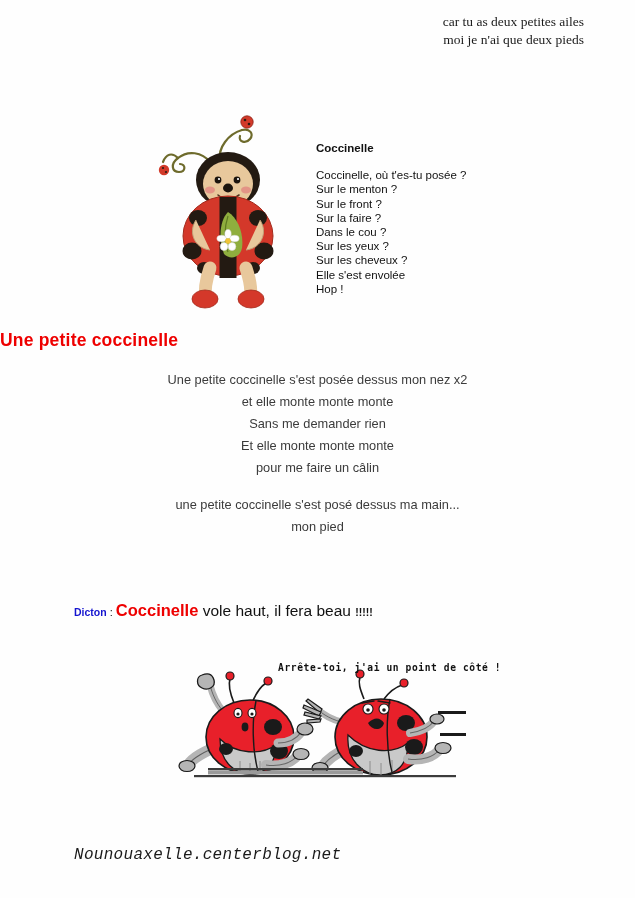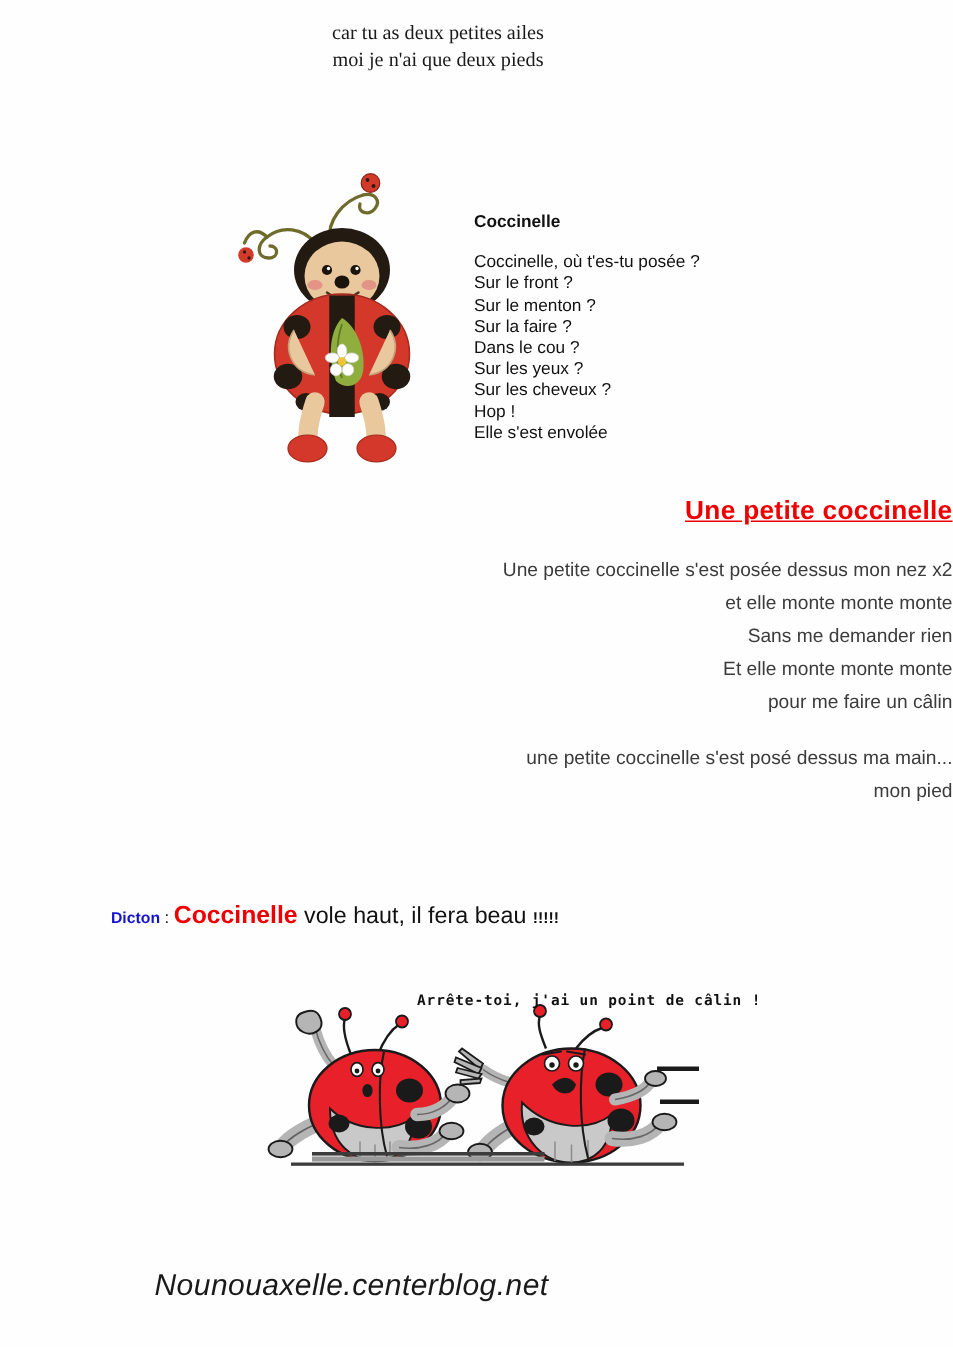--- a/index.html
+++ b/index.html
@@ -20,21 +20,21 @@
     width: 635px;
     height: 898px;
   }
 
   
   .top-verse {
     position: absolute;
     left: 0;
     top: 13px;
     width: 584px;
-    text-align: center;
+    text-align: right;
     font-family: "Liberation Serif", serif;
     font-size: 13.5px;
     line-height: 18px;
     color: #1a1a1a;
   }
 
   
   .ladybug-art {
     position: absolute;
     left: 158px;
@@ -60,34 +60,33 @@
     margin-bottom: 13px;
   }
   .poem-one .poem-line { white-space: pre; }
 
   
   .red-heading {
     position: absolute;
     left: 0;
     top: 330px;
     width: 635px;
-    text-align: right;
+    text-align: left;
     font-size: 17.5px;
     font-weight: bold;
     color: #ee0000;
     letter-spacing: 0.2px;
-    text-decoration: underline;
   }
 
   
   .stanza {
     position: absolute;
     left: 0;
     width: 635px;
-    text-align: right;
+    text-align: center;
     font-size: 12.8px;
     line-height: 22px;
     color: #3b3b3b;
   }
   .stanza-one { top: 369px; }
   .stanza-two { top: 494px; }
 
   
   .dicton {
     position: absolute;
@@ -140,27 +139,26 @@
     letter-spacing: 0.6px;
     color: #111;
     white-space: nowrap;
   }
 
   
   .signature {
     position: absolute;
     left: 74px;
     top: 846px;
-    font-family: Liberation Sans, sans-serif;
+    font-family: Liberation Mono, monospace;
     font-style: italic;
-    font-size: 20px;
+    font-size: 16px;
     color: #1a1a1a;
     letter-spacing: 0.3px;
     white-space: nowrap;
-    margin-left: 29px;
   }
 </style>
 </head>
 <body>
 
 <div class="page">
 
   <div class="top-verse">
     <div>car tu as deux petites ailes</div>
     <div>moi je n'ai que deux pieds</div>
@@ -235,28 +233,28 @@
       <ellipse cx="47" cy="191" rx="13" ry="9" fill="#d4382a"></ellipse>
       <ellipse cx="93" cy="191" rx="13" ry="9" fill="#d4382a"></ellipse>
       <ellipse cx="47" cy="191" rx="13" ry="9" fill="none" stroke="#a32a1c" stroke-width="0.8"></ellipse>
       <ellipse cx="93" cy="191" rx="13" ry="9" fill="none" stroke="#a32a1c" stroke-width="0.8"></ellipse>
     </svg>
   </div>
 
   <div class="poem-one">
     <div class="poem-title">Coccinelle</div>
     <div class="poem-line">Coccinelle, où t'es-tu posée ?</div>
+    <div class="poem-line">Sur le menton ?</div>
     <div class="poem-line">Sur le front ?</div>
-    <div class="poem-line">Sur le menton ?</div>
     <div class="poem-line">Sur la faire ?</div>
     <div class="poem-line">Dans le cou ?</div>
     <div class="poem-line">Sur les yeux ?</div>
     <div class="poem-line">Sur les cheveux ?</div>
+    <div class="poem-line">Elle s'est envolée</div>
     <div class="poem-line">Hop !</div>
-    <div class="poem-line">Elle s'est envolée</div>
   </div>
 
   <div class="red-heading">Une petite coccinelle</div>
 
   <div class="stanza stanza-one">
     <div>Une petite coccinelle s'est posée dessus mon nez x2</div>
     <div>et elle monte monte monte</div>
     <div>Sans me demander rien</div>
     <div>Et elle monte monte monte</div>
     <div>pour me faire un câlin</div>
@@ -356,17 +354,17 @@
       <ellipse cx="259" cy="64" rx="7" ry="5" fill="#b5b5b5" stroke="#1a1a1a" stroke-width="1.2"></ellipse>
 
       <rect x="260" y="56" width="28" height="3" fill="#1a1a1a"></rect>
       <rect x="262" y="78" width="26" height="3" fill="#1a1a1a"></rect>
 
       <rect x="30" y="113" width="155" height="2.4" fill="#3c3c3c"></rect>
       <rect x="30" y="116" width="155" height="3.4" fill="#9a9a9a"></rect>
       <rect x="16" y="120" width="262" height="2.2" fill="#3c3c3c"></rect>
     </svg>
   </div>
-  <div class="cartoon-caption">Arrête-toi, j'ai un point de câlin !</div>
+  <div class="cartoon-caption">Arrête-toi, j'ai un point de côté !</div>
 
   <div class="signature">Nounouaxelle.centerblog.net</div>
 
 </div>
 
 </body></html>

